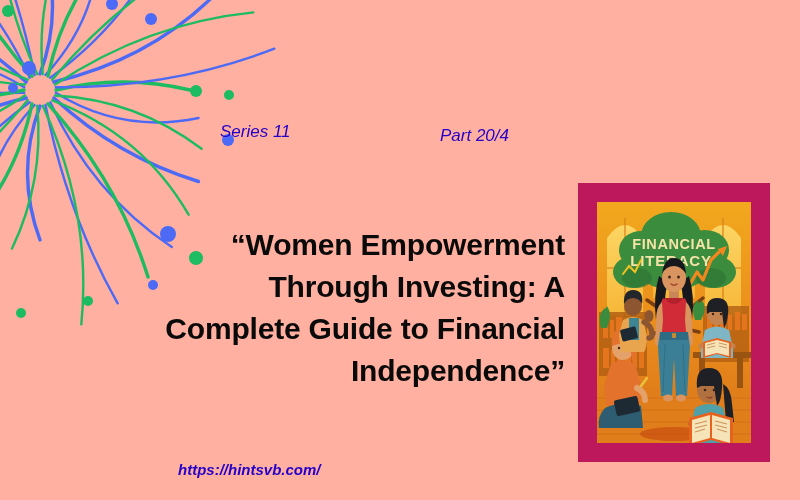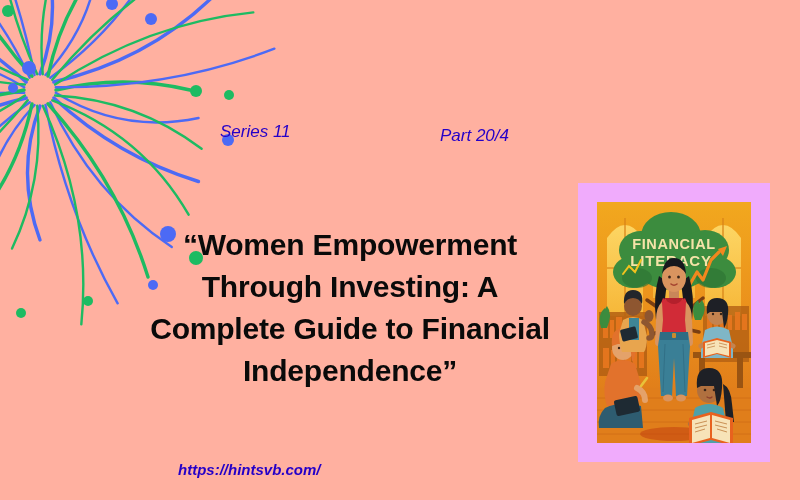--- a/index.html
+++ b/index.html
@@ -37,35 +37,35 @@
   .hdr-part{
     position:absolute;left:440px;top:106px;
     font-size:17px;font-style:italic;font-weight:400;color:#2400C8;
     white-space:nowrap;
     margin-top:20px;
   }
 
   
   .quote{
     position:absolute;left:135px;top:224px;width:430px;
-    text-align:center;color:#0A0A0A;
+    text-align:right;color:#0A0A0A;
     font-size:30px;font-weight:700;line-height:1.4;
     letter-spacing:-.2px;
   }
 
   .url{
     position:absolute;left:178px;top:461px;
     font-size:15px;font-style:italic;font-weight:700;color:#2400C8;
     text-decoration:none;white-space:nowrap;
   }
 
   
   #poster{
     position:absolute;left:578px;top:183px;width:192px;height:279px;
-    background:#f0abfc;
+    background:#be185d;
     padding:0;box-sizing:border-box;text-align:center;
   }
   #poster-art{
     position:absolute;left:19px;top:19px;right:19px;bottom:19px;
     overflow:hidden;background:#E89A26;
   }
   #poster-art svg{display:block;width:100%;height:100%;}
 </style>
 </head>
 <body>

